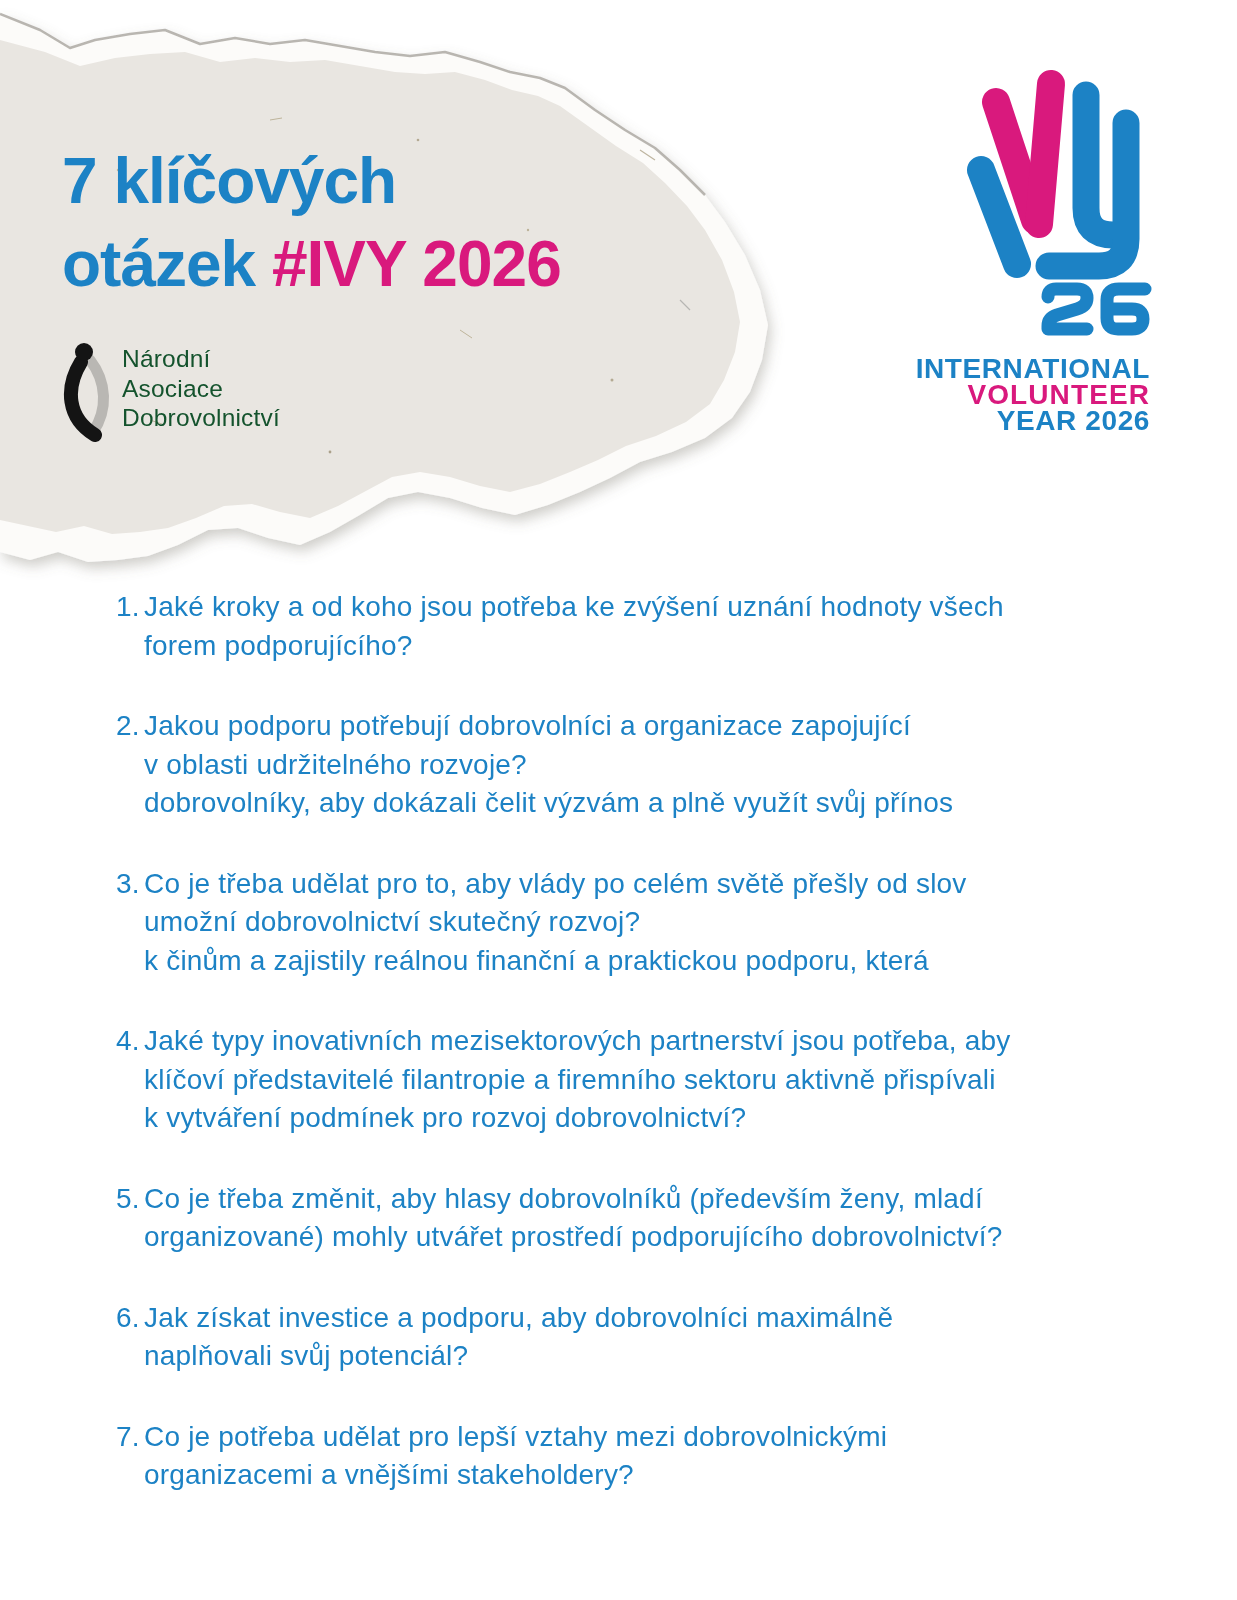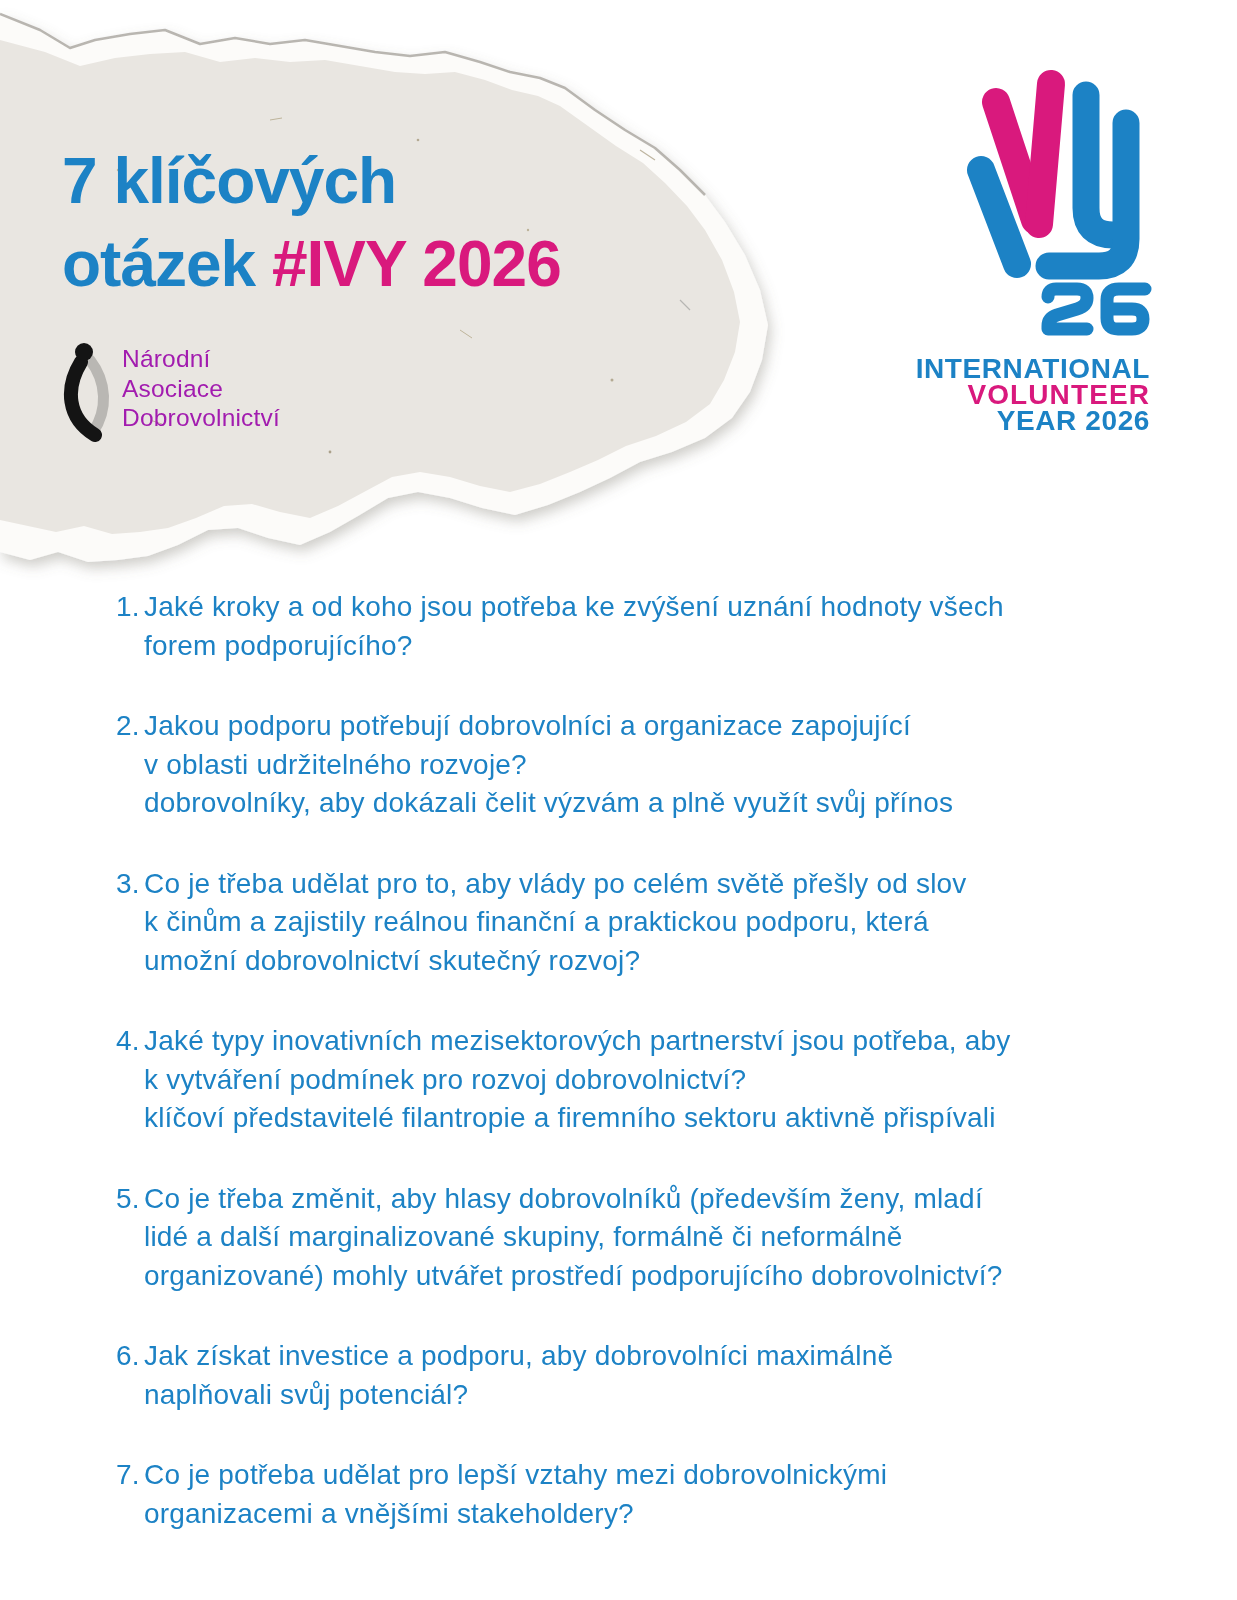--- a/index.html
+++ b/index.html
@@ -12,21 +12,21 @@
   }
   
   .torn-paper{position:absolute;left:0;top:0;}
   
   .title{position:absolute;left:62px;top:140px;font-weight:bold;
          font-size:64px;line-height:83px;letter-spacing:-1px;}
   .title .blue{color:var(--blue);}
   .title .pink{color:var(--pink);margin-top:16px;}
   
   .nad{position:absolute;left:57px;top:340px;display:flex;align-items:flex-start;}
-  .nad-text{margin-left:7px;margin-top:4px;color:#a21caf;
+  .nad-text{margin-left:7px;margin-top:4px;color:#14532d;
             font-size:24.5px;line-height:29.5px;letter-spacing:0.2px;}
   
   .ivy{position:absolute;left:948px;top:68px;}
   .ivy-text{position:absolute;left:905px;top:356px;width:245px;text-align:right;
             font-weight:bold;font-size:28px;line-height:26px;}
   .ivy-text .l1{color:var(--blue);letter-spacing:0.6px;}
   .ivy-text .l2{color:var(--pink);letter-spacing:1.1px;}
   .ivy-text .l3{color:var(--blue);letter-spacing:0.6px;}
   
   .questions{position:absolute;left:116px;top:588px;width:1080px;color:var(--blue);
@@ -128,31 +128,30 @@
         <div class="qline"><span class="qnum">1.</span><span>Jaké kroky a od koho jsou potřeba ke zvýšení uznání hodnoty všech</span></div>
         <div class="qline cont"><span>forem podporujícího?</span></div>
       </div>
       <div class="question">
         <div class="qline"><span class="qnum">2.</span><span>Jakou podporu potřebují dobrovolníci a organizace zapojující</span></div>
         <div class="qline cont"><span>v oblasti udržitelného rozvoje?</span></div>
         <div class="qline cont"><span>dobrovolníky, aby dokázali čelit výzvám a plně využít svůj přínos</span></div>
       </div>
       <div class="question">
         <div class="qline"><span class="qnum">3.</span><span>Co je třeba udělat pro to, aby vlády po celém světě přešly od slov</span></div>
+        <div class="qline cont"><span>umožní dobrovolnictví skutečný rozvoj?</span></div>
         <div class="qline cont"><span>k činům a zajistily reálnou finanční a praktickou podporu, která</span></div>
-        <div class="qline cont"><span>umožní dobrovolnictví skutečný rozvoj?</span></div>
       </div>
       <div class="question">
         <div class="qline"><span class="qnum">4.</span><span>Jaké typy inovativních mezisektorových partnerství jsou potřeba, aby</span></div>
+        <div class="qline cont"><span>klíčoví představitelé filantropie a firemního sektoru aktivně přispívali</span></div>
         <div class="qline cont"><span>k vytváření podmínek pro rozvoj dobrovolnictví?</span></div>
-        <div class="qline cont"><span>klíčoví představitelé filantropie a firemního sektoru aktivně přispívali</span></div>
       </div>
       <div class="question">
         <div class="qline"><span class="qnum">5.</span><span>Co je třeba změnit, aby hlasy dobrovolníků (především ženy, mladí</span></div>
-        <div class="qline cont"><span>lidé a další marginalizované skupiny, formálně či neformálně</span></div>
         <div class="qline cont"><span>organizované) mohly utvářet prostředí podporujícího dobrovolnictví?</span></div>
       </div>
       <div class="question">
         <div class="qline"><span class="qnum">6.</span><span>Jak získat investice a podporu, aby dobrovolníci maximálně</span></div>
         <div class="qline cont"><span>naplňovali svůj potenciál?</span></div>
       </div>
       <div class="question">
         <div class="qline"><span class="qnum">7.</span><span>Co je potřeba udělat pro lepší vztahy mezi dobrovolnickými</span></div>
         <div class="qline cont"><span>organizacemi a vnějšími stakeholdery?</span></div>
       </div>

